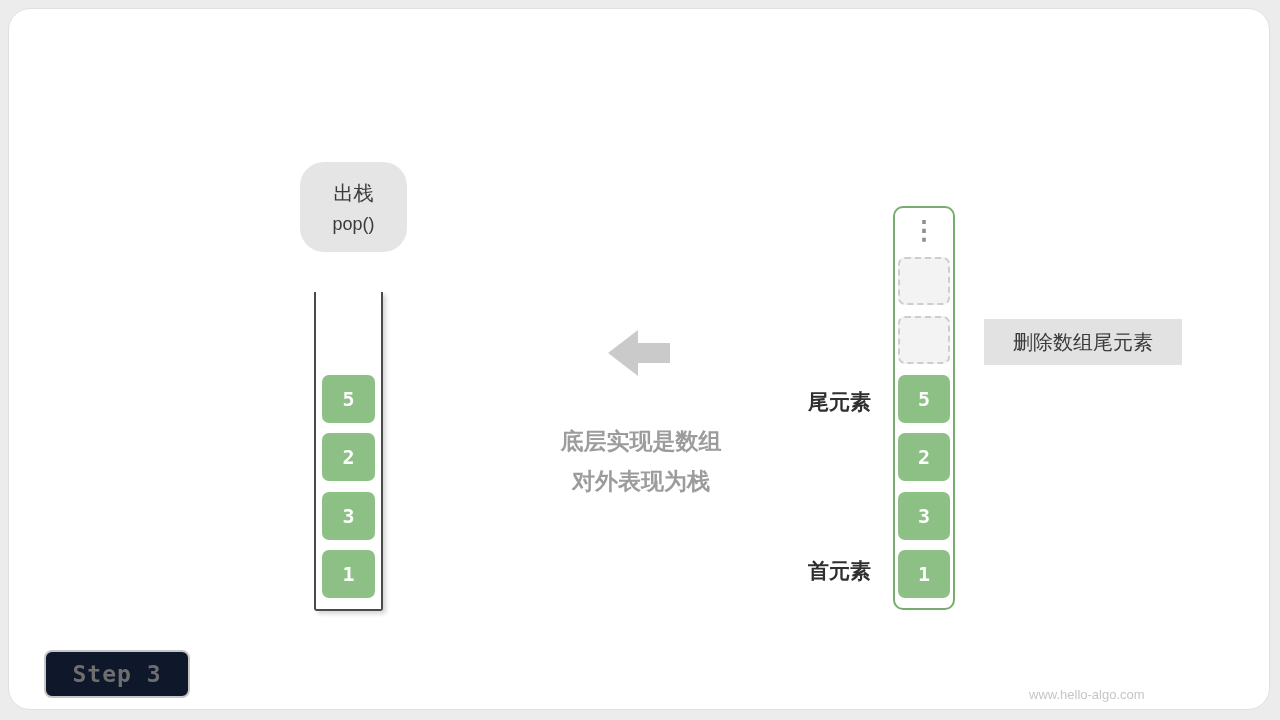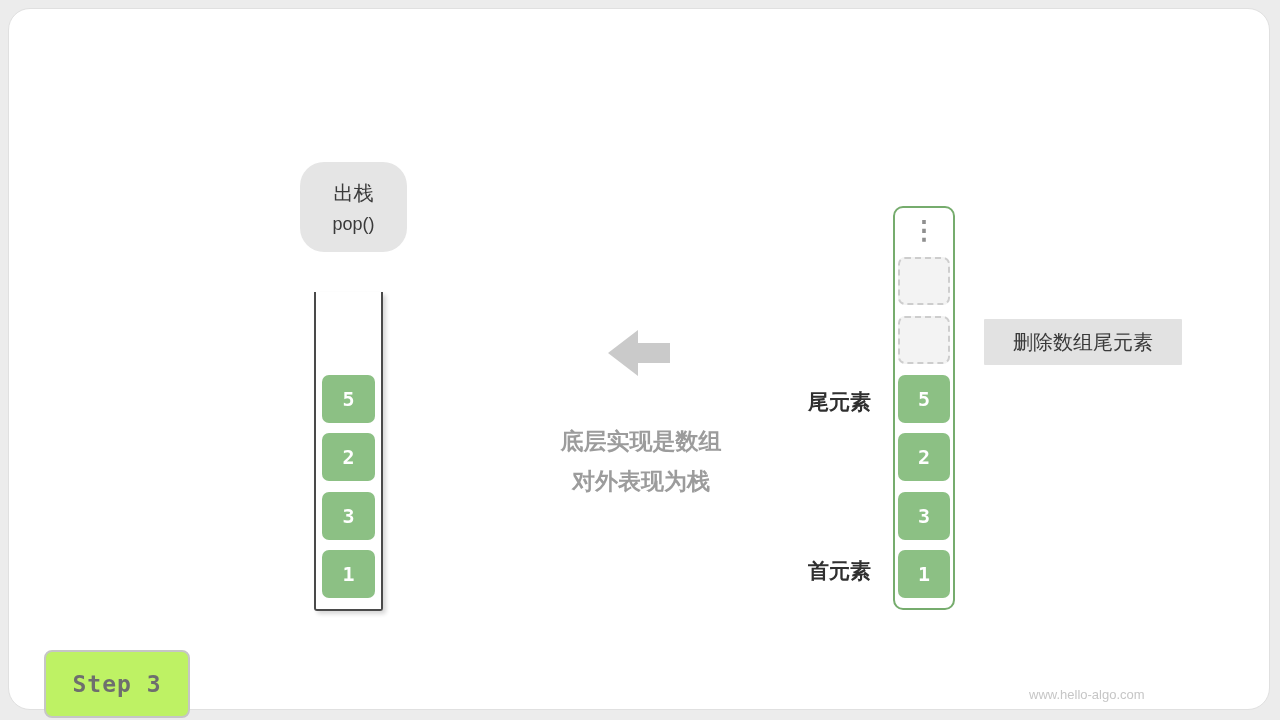--- a/index.html
+++ b/index.html
@@ -52,22 +52,22 @@
 
   .side-label{position:absolute;left:760px;width:102px;text-align:right;
     font-size:21px;font-weight:bold;color:#2F2F2F;}
   .side-label.tail{top:379px;}
   .side-label.head{top:548px;}
 
   .annotation{position:absolute;left:975px;top:310px;width:198px;height:46px;
     background:#E2E2E2;border-radius:1px;display:flex;align-items:center;
     justify-content:center;font-size:20px;color:var(--text-dark);}
 
-  .step-box{position:absolute;left:35px;top:641px;width:146px;height:68px;
-    background:#bef264;border:2px solid var(--step-border);border-radius:8px;
+  .step-box{position:absolute;left:35px;top:641px;width:146px;height:48px;
+    background:#0f172a;border:2px solid var(--step-border);border-radius:8px;
     display:flex;align-items:center;justify-content:center;
     font-family:"DejaVu Sans Mono",monospace;font-weight:bold;font-size:23px;
     color:var(--step-text);letter-spacing:1px;}
 
   .watermark{position:absolute;left:1020px;top:678px;width:192px;
     font-size:13px;color:var(--watermark);}
 </style>
 </head>
 <body>
 

